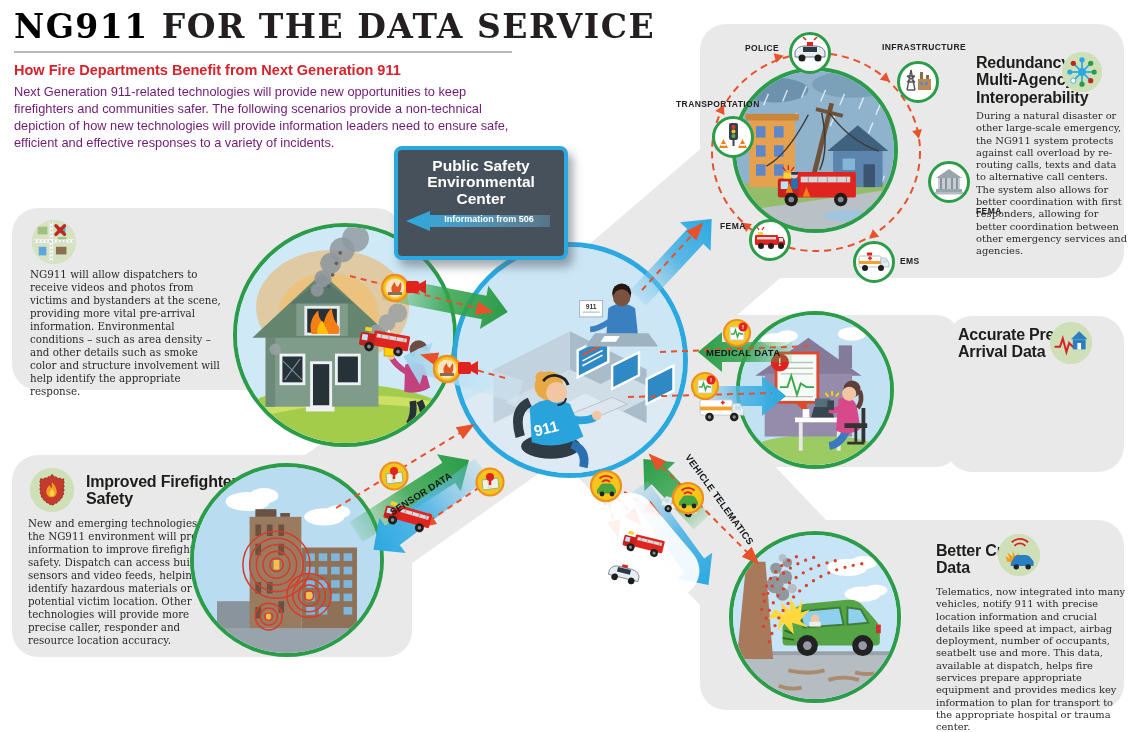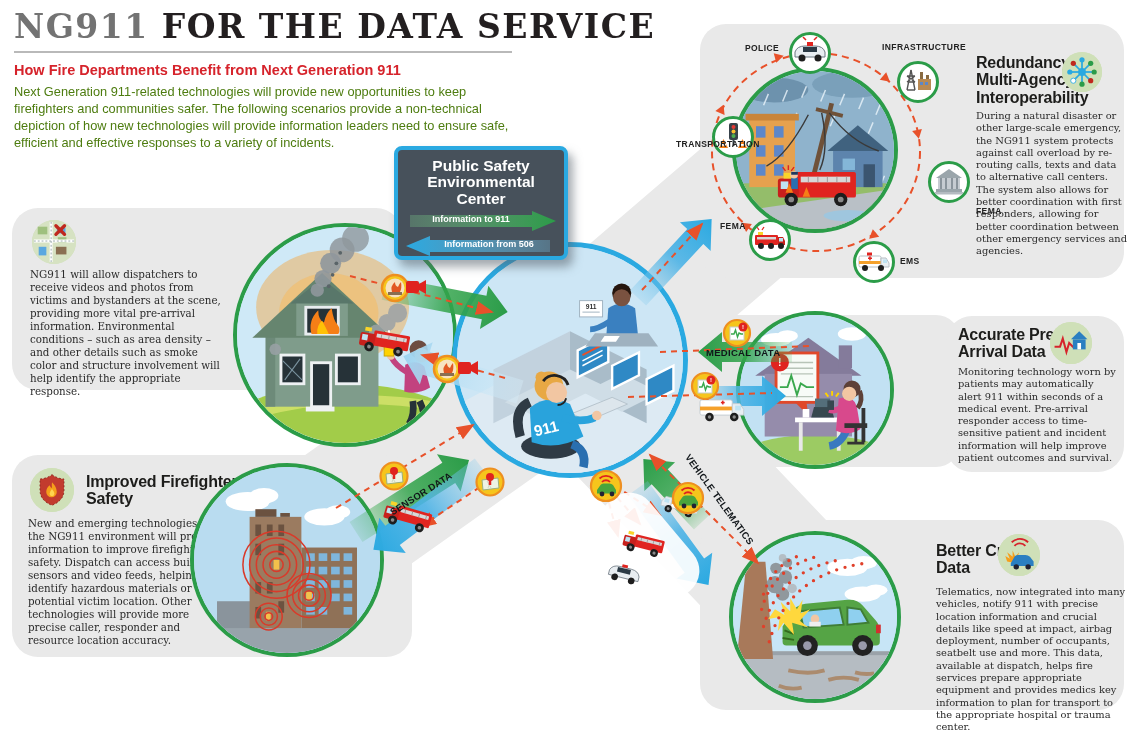--- a/index.html
+++ b/index.html
@@ -26,24 +26,24 @@
   #overlay{position:absolute;left:0;top:0;z-index:4;pointer-events:none;}
   .yicon{position:absolute;z-index:5;}
   #sign{position:absolute;left:394px;top:146px;width:174px;height:114px;background:#47515b;
         border:4px solid #2aa9e1;border-radius:8px;z-index:6;box-sizing:border-box;
         box-shadow:5px 7px 10px rgba(90,100,110,.55);}
   #sign-title{margin:8px 6px 2px;text-align:center;font:bold 15.5px/1.06 "Liberation Sans",sans-serif;color:#fff;}
   .sign-arrow-wrap{position:relative;height:24px;margin-top:1px;}
   .sign-arrow-label{position:absolute;top:5px;font:bold 9px "Liberation Sans",sans-serif;color:#fff;white-space:nowrap;}
   #header{position:absolute;left:14px;top:10px;width:505px;z-index:6;}
   #main-title{font:bold 33px/1 "DejaVu Serif",serif;letter-spacing:1.5px;color:#231f20;white-space:nowrap;}
-  #main-title .red{color:#737373;}
+  #main-title .red{color:#000000;}
   #title-rule{height:2px;background:#b9b9b9;margin-top:8px;width:498px;}
   #subtitle{margin-top:9px;font:bold 14.5px "Liberation Sans",sans-serif;color:#d6232b;}
-  #intro{margin-top:5px;font:12.8px/1.33 "Liberation Sans",sans-serif;color:#4d7c0f;width:496px;}
+  #intro{margin-top:5px;font:12.8px/1.33 "Liberation Sans",sans-serif;color:#701a75;width:496px;}
 </style>
 </head>
 <body>
 
 <div id="stage">
 
   <div class="band" style="left:527px;top:180px;width:330px;height:150px;transform:rotate(-40.6deg);"></div>
   <div class="band" style="left:560px;top:315px;width:400px;height:152px;border-radius:24px;"></div>
   <div class="band" style="left:532px;top:413px;width:320px;height:150px;transform:rotate(46.4deg);"></div>
   <div class="band" style="left:268px;top:385px;width:320px;height:150px;transform:rotate(-35.3deg);"></div>
@@ -81,21 +81,20 @@
     <div class="sec-title" style="left:12px;top:10px;width:104px;">Accurate Pre-Arrival Data</div>
     <div class="sec-icon" style="left:104px;top:6px;width:42px;height:42px;">
       <svg viewBox="0 0 46 46">
           <circle cx="23" cy="23" r="23" fill="#cfe0b8"></circle>
         <polyline points="5,27 11,27 14,18 18,33 21,23 25,27 30,27" fill="none" stroke="#d6232b" stroke-width="2.2"></polyline>
         <polygon points="23,19 32,10 41,19" fill="#2a7fc1"></polygon>
           <rect x="25" y="19" width="14" height="11" fill="#2a7fc1"></rect>
           <rect x="30" y="23" width="4" height="7" fill="#fff"></rect>
       </svg>
     </div>
-    <div class="sec-body" style="left:12px;top:50px;width:160px;">Monitoring technology worn by patients may automatically alert 911 within seconds of a medical event. Pre-arrival responder access to time-sensitive patient and incident information will help improve patient outcomes and survival.</div>
   </div>
 
   <div class="panel" style="left:700px;top:520px;width:424px;height:190px;">
     <div class="sec-title" style="left:236px;top:22px;width:100px;">Better Crash Data</div>
     <div class="sec-icon" style="left:298px;top:14px;width:42px;height:42px;">
       <svg viewBox="0 0 46 46">
           <circle cx="23" cy="23" r="23" fill="#cfe0b8"></circle>
         <g fill="none" stroke="#d6232b" stroke-width="2">
             <path d="M18,13 a8,8 0 0 1 12,0"></path>
             <path d="M15,9 a13,13 0 0 1 18,0"></path>
@@ -551,21 +550,21 @@
         <circle cx="9" cy="24" r="3" fill="#1e1e1e"></circle>
         <circle cx="25" cy="24" r="3" fill="#1e1e1e"></circle>
         <rect x="11" y="8.5" width="5" height="3" fill="#e02420"></rect>
         <rect x="12" y="13.5" width="4" height="1.5" fill="#e02420"></rect>
         <rect x="13.2" y="12.3" width="1.5" height="4" fill="#e02420"></rect>
       </svg>
   </div>
 
   <div class="agency-label" style="left:740px;top:44px;width:44px;text-align:center;">POLICE</div>
   <div class="agency-label" style="left:882px;top:43px;">INFRASTRUCTURE</div>
-  <div class="agency-label" style="left:676px;top:100px;width:90px;text-align:left;margin-top:40px;">TRANSPORTATION</div>
+  <div class="agency-label" style="left:676px;top:100px;width:90px;text-align:left;">TRANSPORTATION</div>
   <div class="agency-label" style="left:720px;top:222px;">FEMA</div>
   <div class="agency-label" style="left:938px;top:207px;padding-left:38px;">FEMA</div>
   <div class="agency-label" style="left:900px;top:257px;">EMS</div>
 
   <svg id="overlay" width="1136" height="732">
     <defs>
       <linearGradient id="gg" x1="0" y1="0" x2="1" y2="0">
         <stop offset="0" stop-color="#3aab4f" stop-opacity="0.15"></stop>
           <stop offset="0.5" stop-color="#33a44c" stop-opacity="0.85"></stop>
           <stop offset="1" stop-color="#2b9c48"></stop>
@@ -765,32 +764,20 @@
 
   <div class="flow-label" style="left:706px;top:347px;">MEDICAL DATA</div>
   <div class="flow-label" style="left:388px;top:508px;transform:rotate(-32.5deg);transform-origin:0 0;">SENSOR DATA</div>
   <div class="flow-label" style="left:692px;top:452px;transform:rotate(54deg);transform-origin:0 0;">VEHICLE TELEMATICS</div>
 
   <div id="sign">
     <div id="sign-title">Public Safety Environmental Center</div>
     <div class="sign-arrow-wrap">
       <svg width="166" height="24" style="display:block">
         <defs>
-            <linearGradient id="sg" x1="0" y1="0" x2="1" y2="0">
-              <stop offset="0" stop-color="#7cc98b" stop-opacity="0.3"></stop>
-              <stop offset="1" stop-color="#2b9c48"></stop>
-            </linearGradient>
-          </defs>
-        <path d="M12 6 H134 V2 L158 12 L134 22 V18 H12 Z" fill="url(#sg)"></path>
-      </svg>
-      <div class="sign-arrow-label" style="left:14px;width:118px;text-align:center;">Information to 911</div>
-    </div>
-    <div class="sign-arrow-wrap">
-      <svg width="166" height="24" style="display:block">
-        <defs>
             <linearGradient id="sb" x1="1" y1="0" x2="0" y2="0">
               <stop offset="0" stop-color="#7cc7ec" stop-opacity="0.3"></stop>
               <stop offset="1" stop-color="#2aa9e1"></stop>
             </linearGradient>
           </defs>
         <path d="M152 6 H32 V2 L8 12 L32 22 V18 H152 Z" fill="url(#sb)"></path>
       </svg>
       <div class="sign-arrow-label" style="left:32px;width:118px;text-align:center;">Information from 506</div>
     </div>
   </div>

